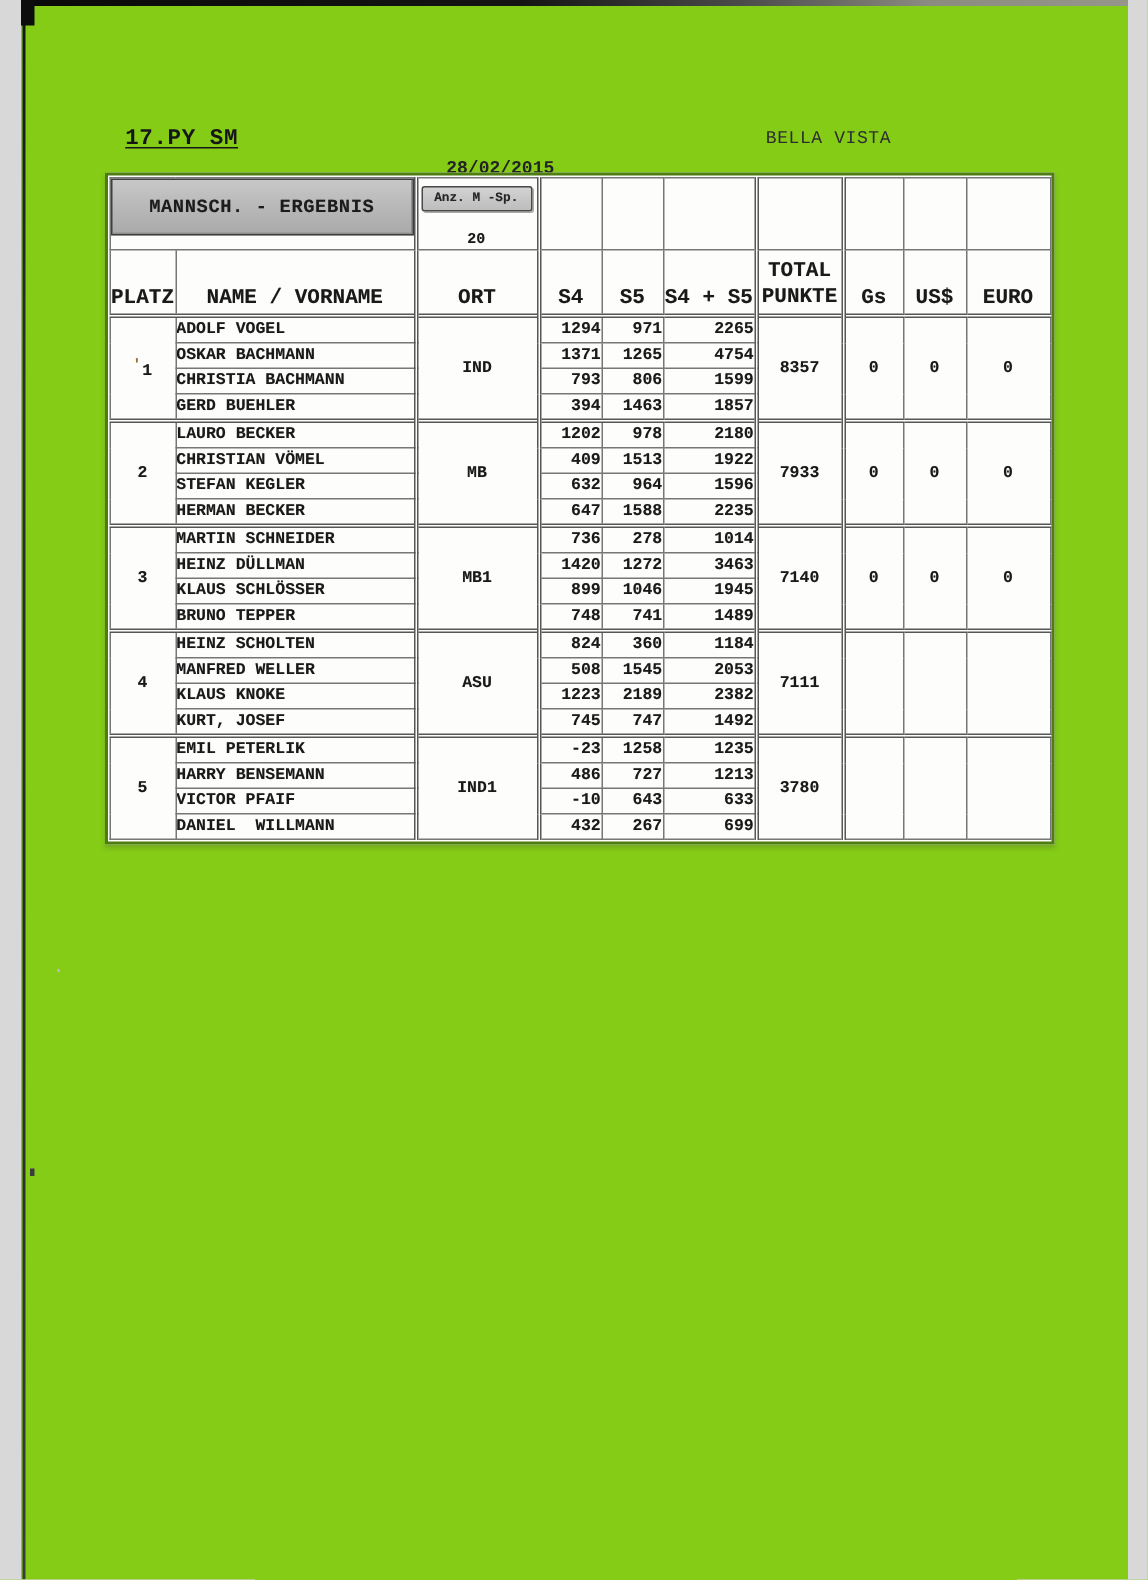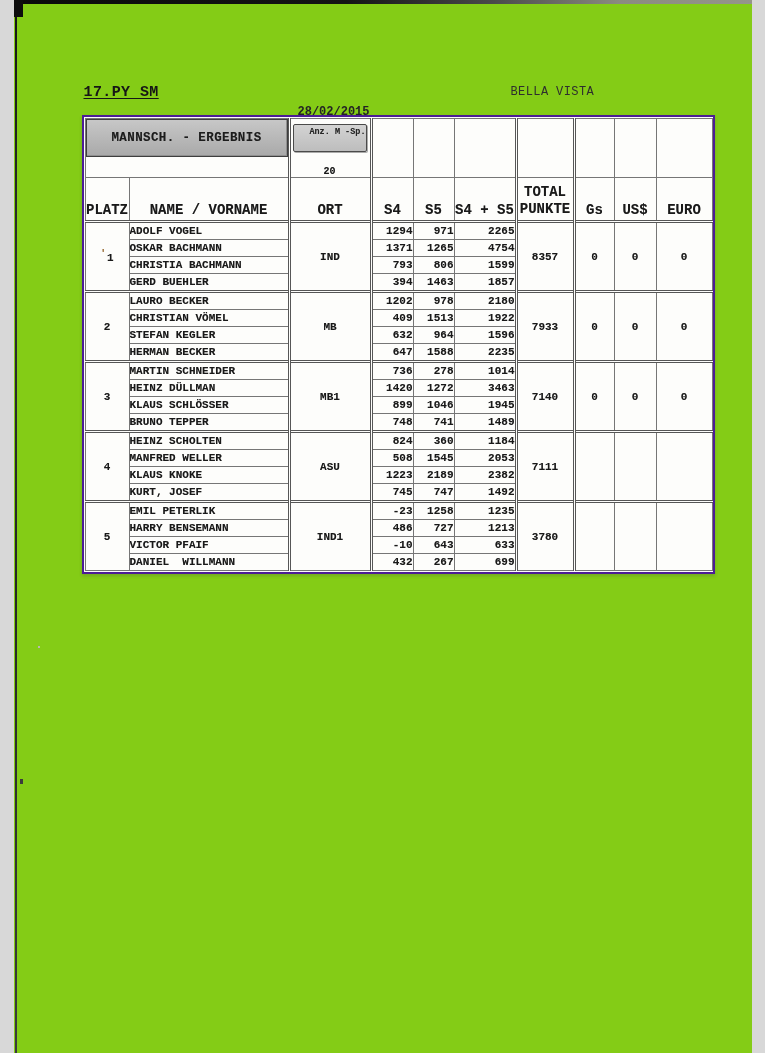--- a/index.html
+++ b/index.html
@@ -19,44 +19,44 @@
   .scan-speck.s1 { left:6px; top:779px; width:3px; height:5px; background:#3c3c3c; }
   .scan-speck.s2 { left:24px; top:646px; width:2px; height:2px; background:#b9b9b4; }
 
   
   .doc-title { position:absolute; left:70px; top:84px; font-size:15px; font-weight:bold;
     letter-spacing:0.4px; text-decoration:underline; text-underline-offset:2px; color:#161616; }
   .doc-date { position:absolute; left:284px; top:87px; font-size:12px; font-weight:bold; color:#242424;margin-top:18px; }
   .doc-location { position:absolute; left:497px; top:85px; font-size:12px; letter-spacing:0.4px; color:#2e2e2e; }
 
   
-  .table-frame { position:absolute; left:68px; top:115px; width:633px;
-    box-sizing:border-box; border:2px solid #4c1d95; padding:1px; background:#fdfdfb;
+  .table-frame { position:absolute; left:56px; top:115px; width:633px;
+    box-sizing:border-box; border:2px solid #4d7c0f; padding:1px; background:#fdfdfb;
     box-shadow:0 2px 3px rgba(70,70,70,0.25); }
   table.results { width:627px; table-layout:fixed; border-collapse:collapse; }
   table.results td, table.results th { border:1px solid #767676; padding:0;
     font-weight:bold; color:#191919; text-shadow:0 0 0.5px rgba(0,0,0,0.35); }
 
   col.c-platz{width:44px} col.c-name{width:160px} col.c-ort{width:82px}
   col.c-s4{width:42px} col.c-s5{width:41px} col.c-sum{width:62px}
   col.c-total{width:58px} col.c-gs{width:40px} col.c-usd{width:42px} col.c-euro{width:56px}
 
   .v-double { border-left:3px double #565656 !important; }
   tr.grp-first td { border-top:3px double #565656; }
 
   
   tr.band-row td { height:38px; }
   .band-title-cell { padding:0; vertical-align:top; }
   .mannsch-box { box-sizing:border-box; height:38px; display:flex; align-items:center; justify-content:center;
     background:linear-gradient(180deg,#c7c7c7,#a9a9a9); border:1px solid #3e3e3e;
     box-shadow:inset -1px -1px 0 #8f8f8f; font-size:12.5px; letter-spacing:0.4px; color:#1c1c1c; }
   .band-ort-cell { vertical-align:top; }
-  .anz-box { box-sizing:border-box; width:74px; margin:5px 0 0 2px; padding:2px 0 14px;
+  .anz-box { box-sizing:border-box; width:74px; margin:5px 0 0 2px; padding:2px 0 3px;
     background:linear-gradient(180deg,#d3d3d3,#bdbdbd); border:1px solid #4a4a4a; border-radius:2px;
-    box-shadow:1px 1px 0 rgba(70,70,70,0.45); font-size:8.5px; font-weight:bold; text-align:right; color:#262626; }
+    box-shadow:1px 1px 0 rgba(70,70,70,0.45); font-size:8.5px; font-weight:bold; text-align:center; color:#262626; }
   .anz-value { width:78px; margin-top:14px; text-align:center; font-size:10px; font-weight:bold; }
 
   
   tr.header-row th { height:40px; vertical-align:bottom; font-size:14px; padding-bottom:2px; text-align:center; }
   th.th-name { text-align:left; padding-left:2px; }
   th.th-total { text-align:left; padding-left:2px; }
   th.th-total .tl { display:block; line-height:1.22; }
 
   
   #results-body td { height:16px; font-size:11px; }

